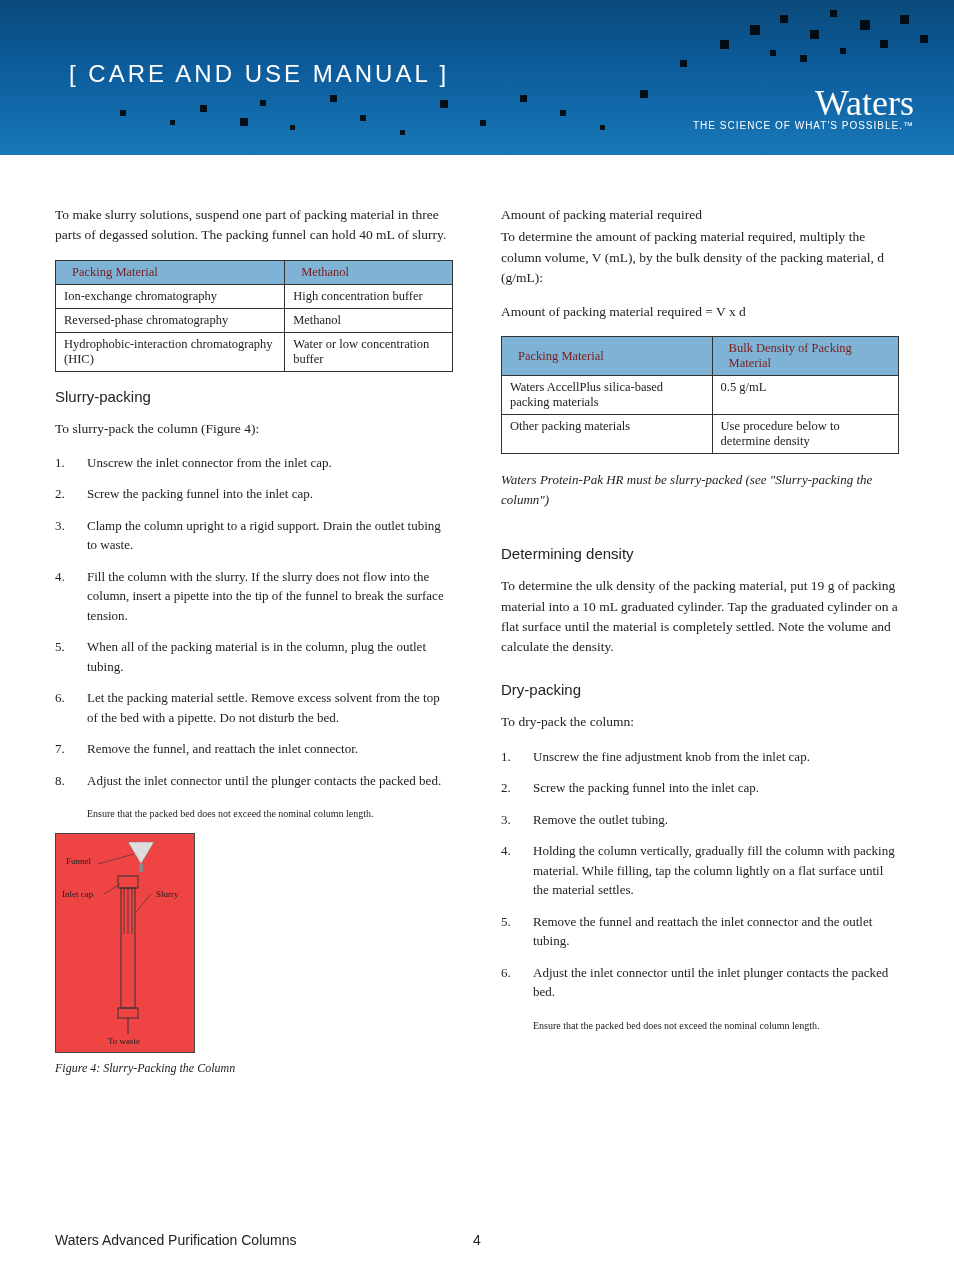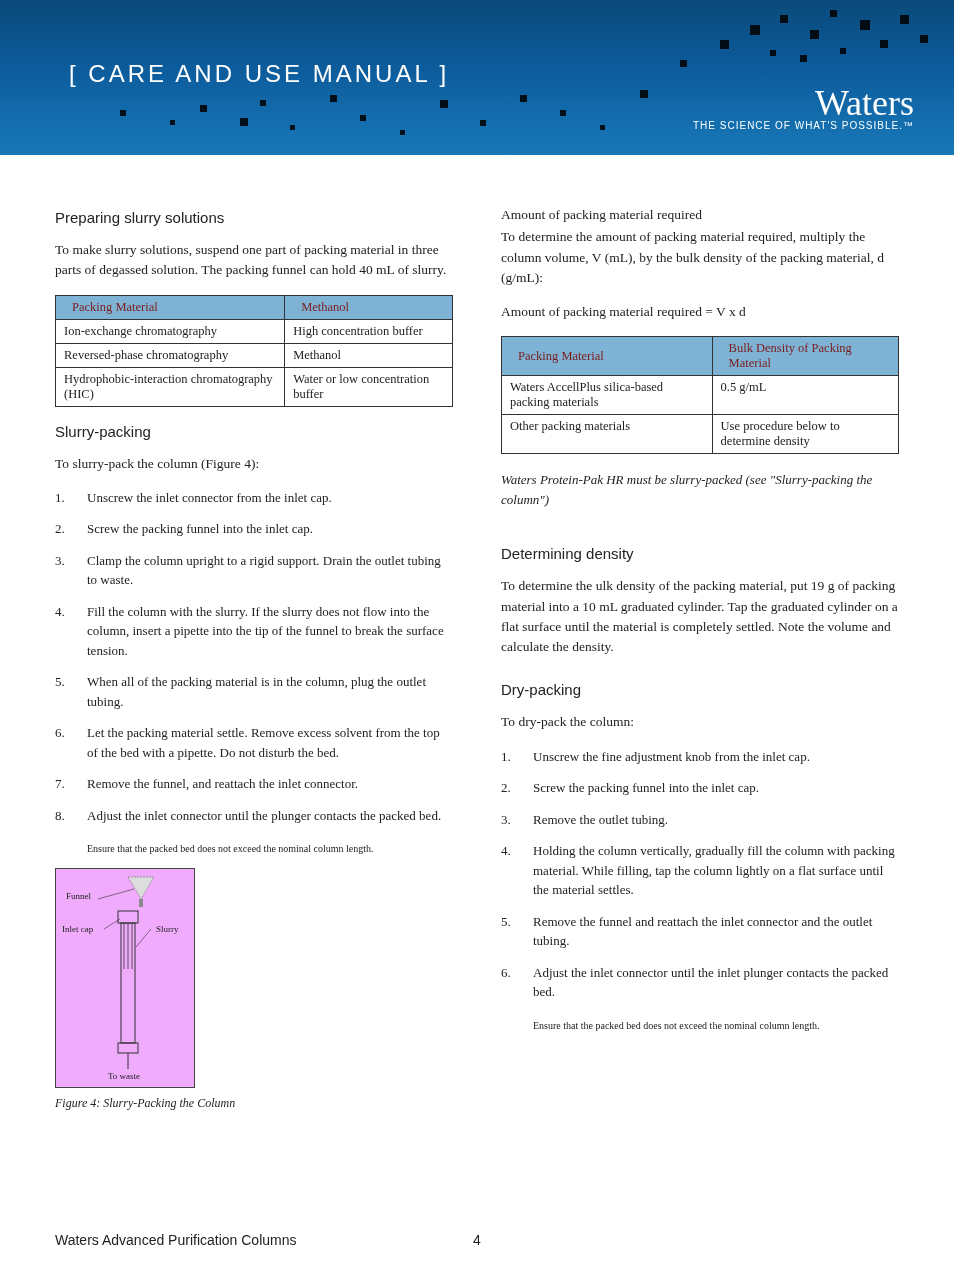--- a/index.html
+++ b/index.html
@@ -113,21 +113,21 @@
     font-size: 13px;
     line-height: 1.5;
     margin-bottom: 36px;
   }
   .figure {
     width: 140px;
     height: 220px;
     border: 1px solid #444;
     margin-left: 0;
     position: relative;
-    background: #f0abfc;
+    background: #ef4444;
     margin-bottom: 8px;
   }
   .fig-label {
     position: absolute;
     font-size: 9px;
     font-family: Georgia, serif;
     color: #222;
   }
   .fig-caption {
     font-style: italic;
@@ -182,21 +182,20 @@
   <div class="dot" style="left:900px;top:15px;width:9px;height:9px;"></div>
   <div class="dot" style="left:920px;top:35px;width:8px;height:8px;"></div>
   <div class="dot" style="left:770px;top:50px;width:6px;height:6px;"></div>
   <div class="dot" style="left:800px;top:55px;width:7px;height:7px;"></div>
   <div class="dot" style="left:840px;top:48px;width:6px;height:6px;"></div>
 </div>
 
 <div class="content">
 
   <div class="col">
-    <h3>Preparing slurry solutions</h3>
     <p>To make slurry solutions, suspend one part of packing material in three parts of degassed solution. The packing funnel can hold 40 mL of slurry.</p>
 
     <table>
       <thead>
           <tr>
         <th>Packing Material</th>
         <th>Methanol</th>
       </tr>
         </thead>
       <tbody>

